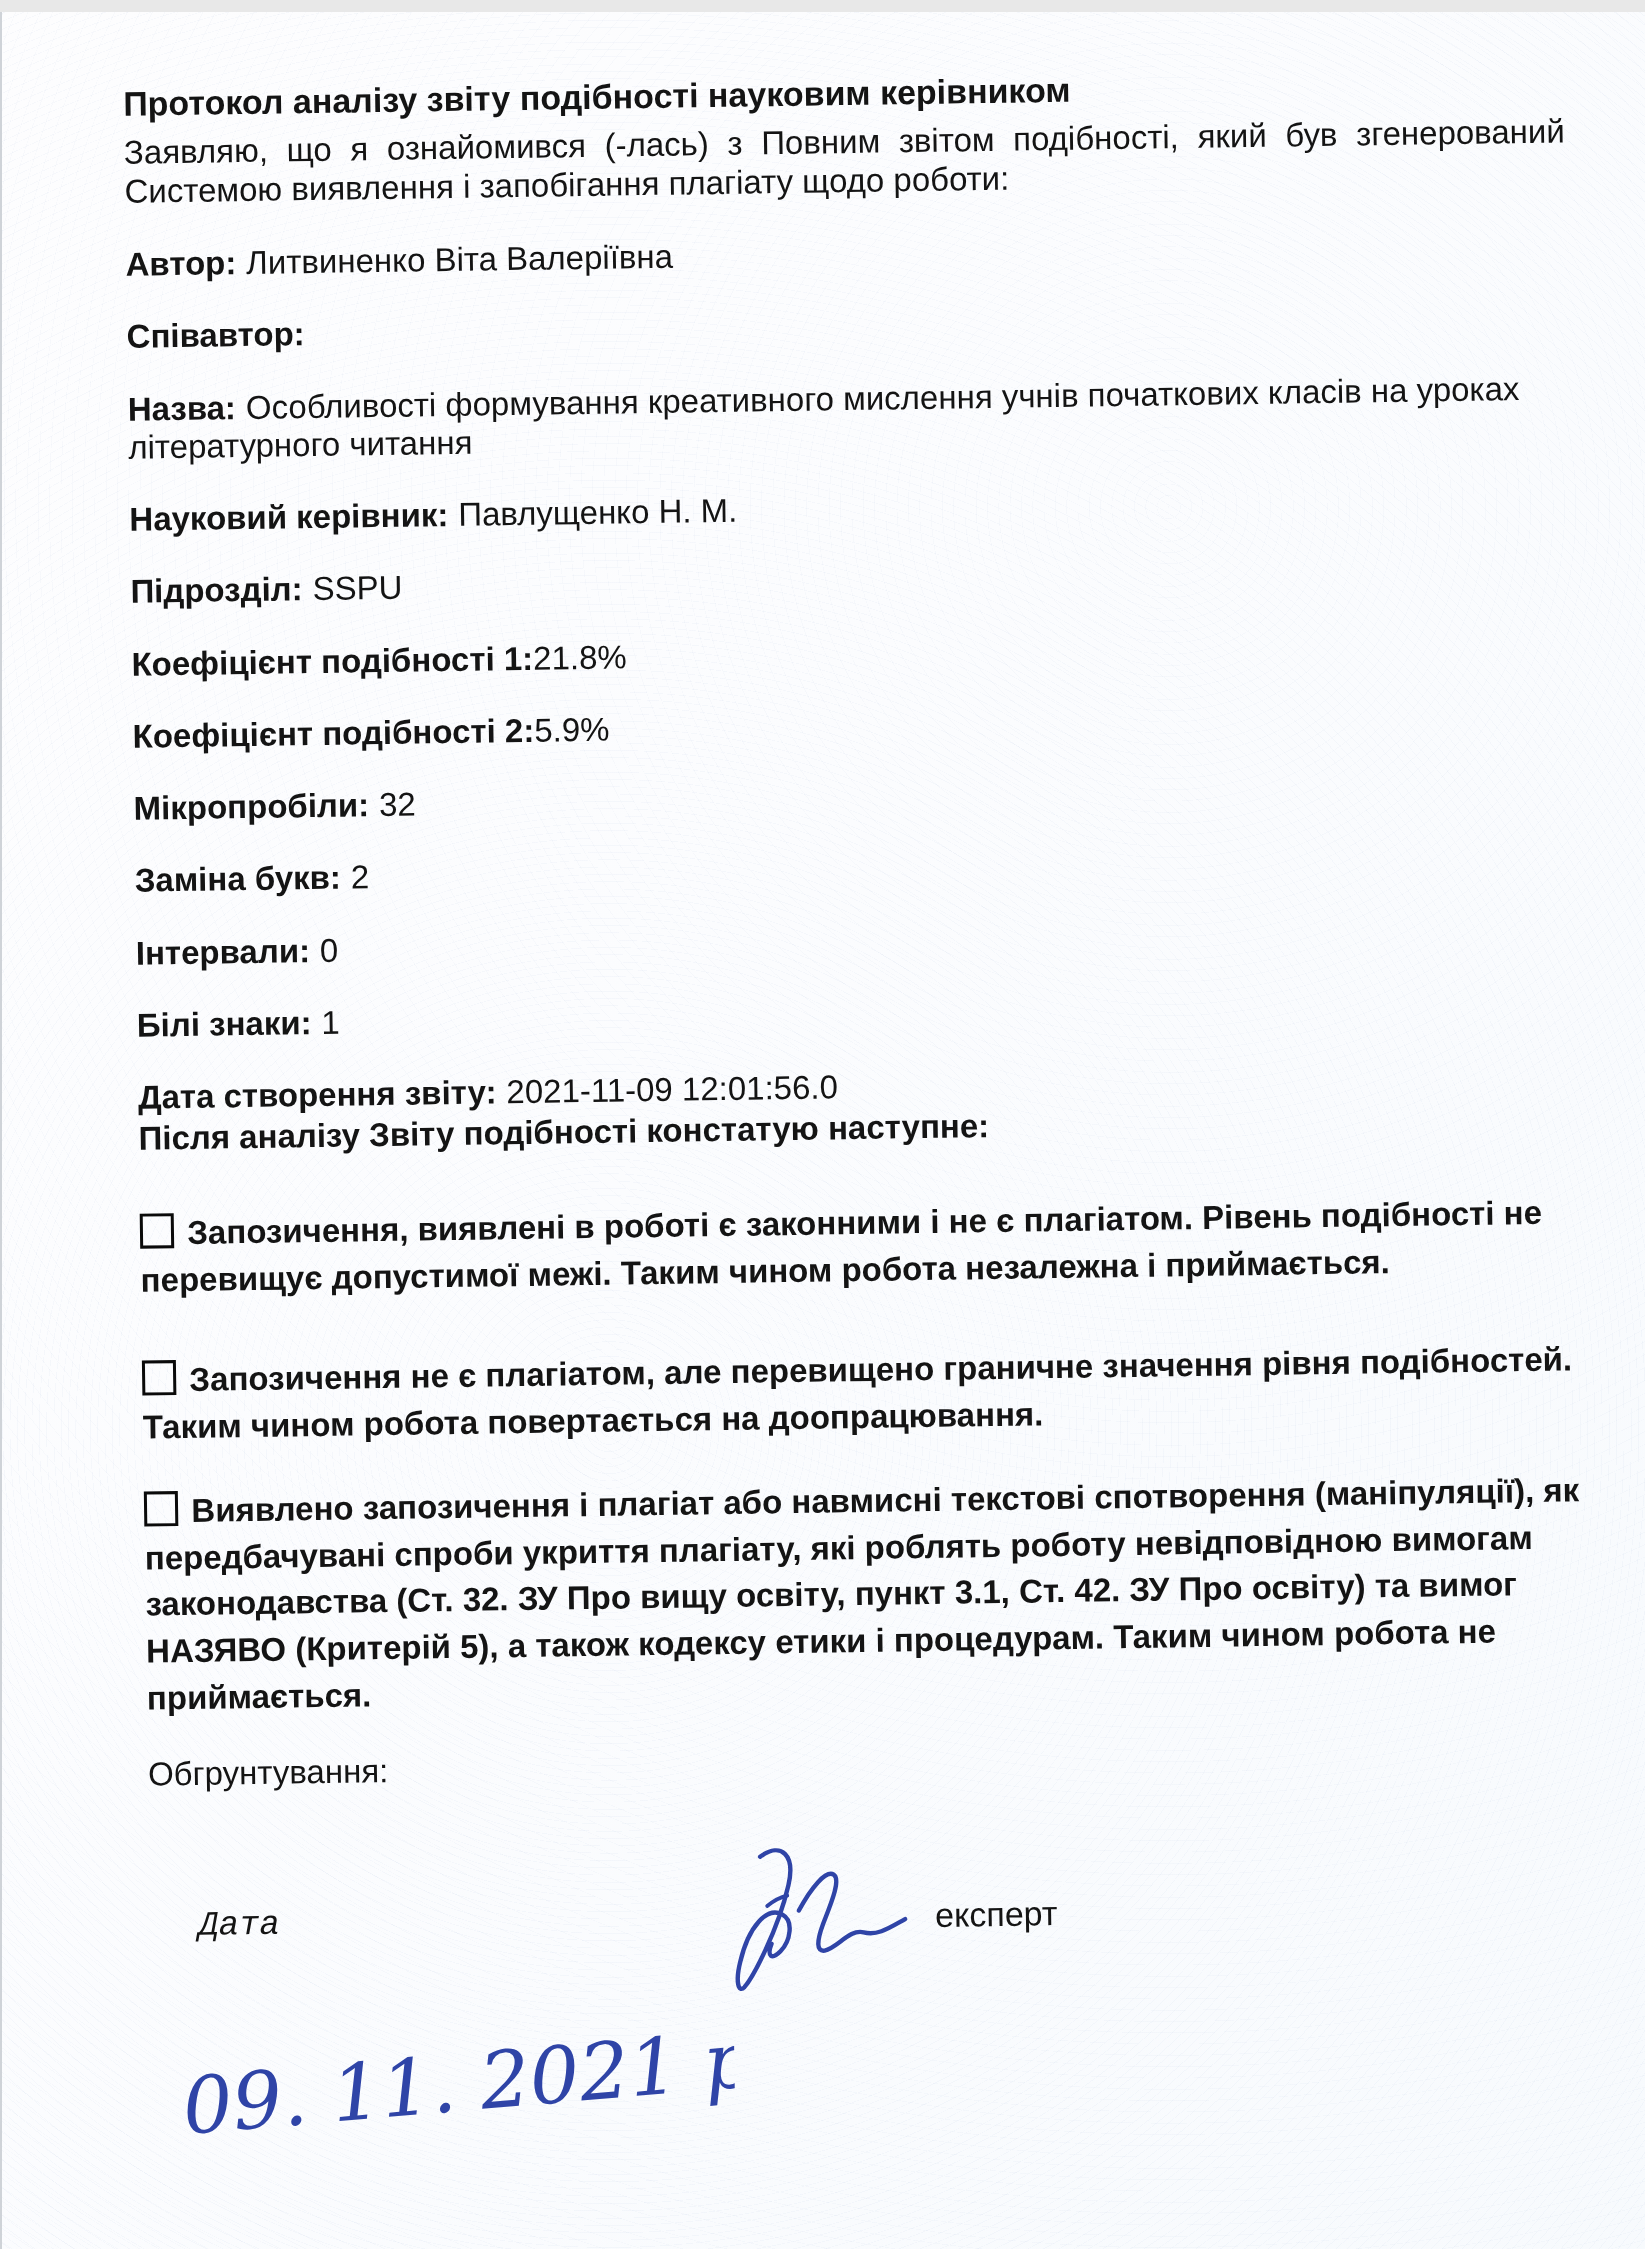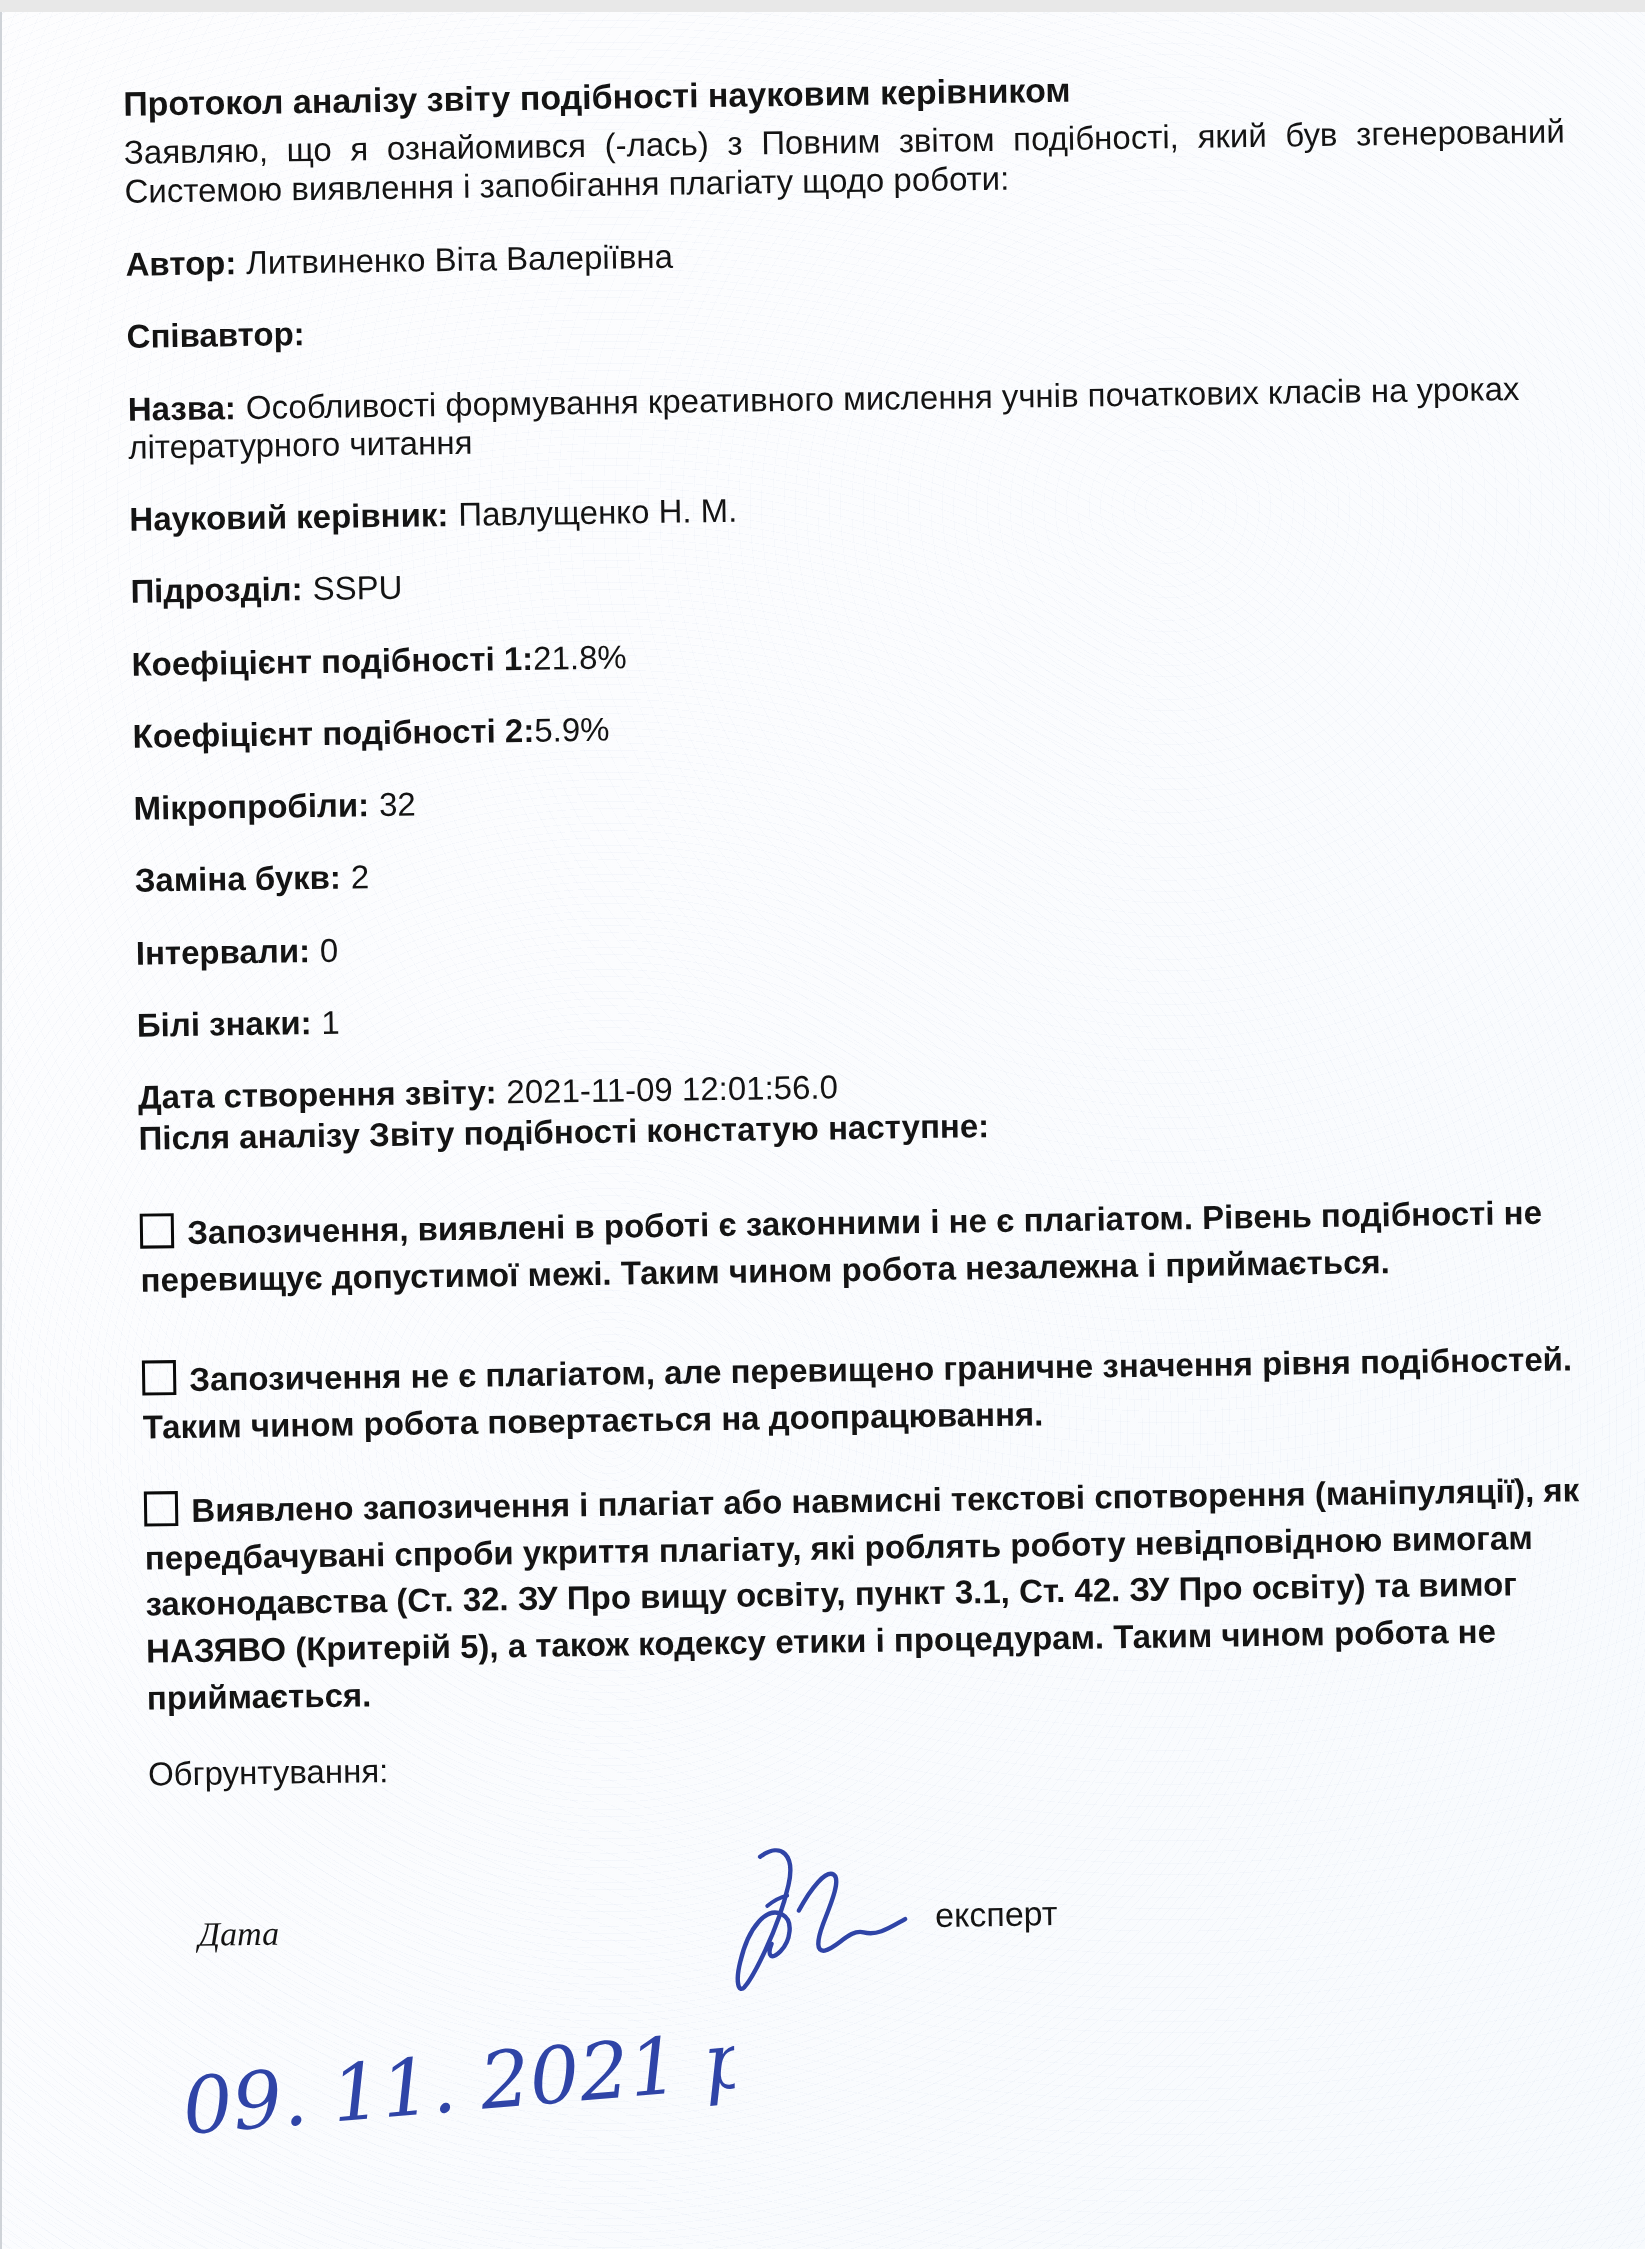--- a/index.html
+++ b/index.html
@@ -36,22 +36,22 @@
   .option{ margin:53px 0 0 0; font-weight:bold; line-height:1.42; text-align:left; }
   .option.last{ margin-top:37px; }
   .checkbox{
     display:inline-block; width:28px; height:29px;
     border:3.3px solid #0a0a0a; background:transparent;
     vertical-align:-4px; margin-right:13.3px;
   }
   .justification{ margin:32px 0 0 0; }
   .sig-row{ position:absolute; left:0; top:1759px; width:1441px; height:212px; }
   .date-label{
-    position:absolute; left:48px; top:73px;
-    font-family:Liberation Serif, serif; font-style:italic; font-size:34px;
+    position:absolute; left:48px; top:64px;
+    font-family:Liberation Mono, monospace; font-style:italic; font-size:34px;
   }
   .expert-label{ position:absolute; left:785px; top:64px; font-size:34px; }
   .signature-svg{ position:absolute; left:487px; top:-8px; width:278px; height:199px; }
   .hand-date-svg{ position:absolute; left:12px; top:1925px; width:570px; height:199px; }
 </style>
 </head>
 <body>
 
 <div class="page">
   <div class="sheet">

